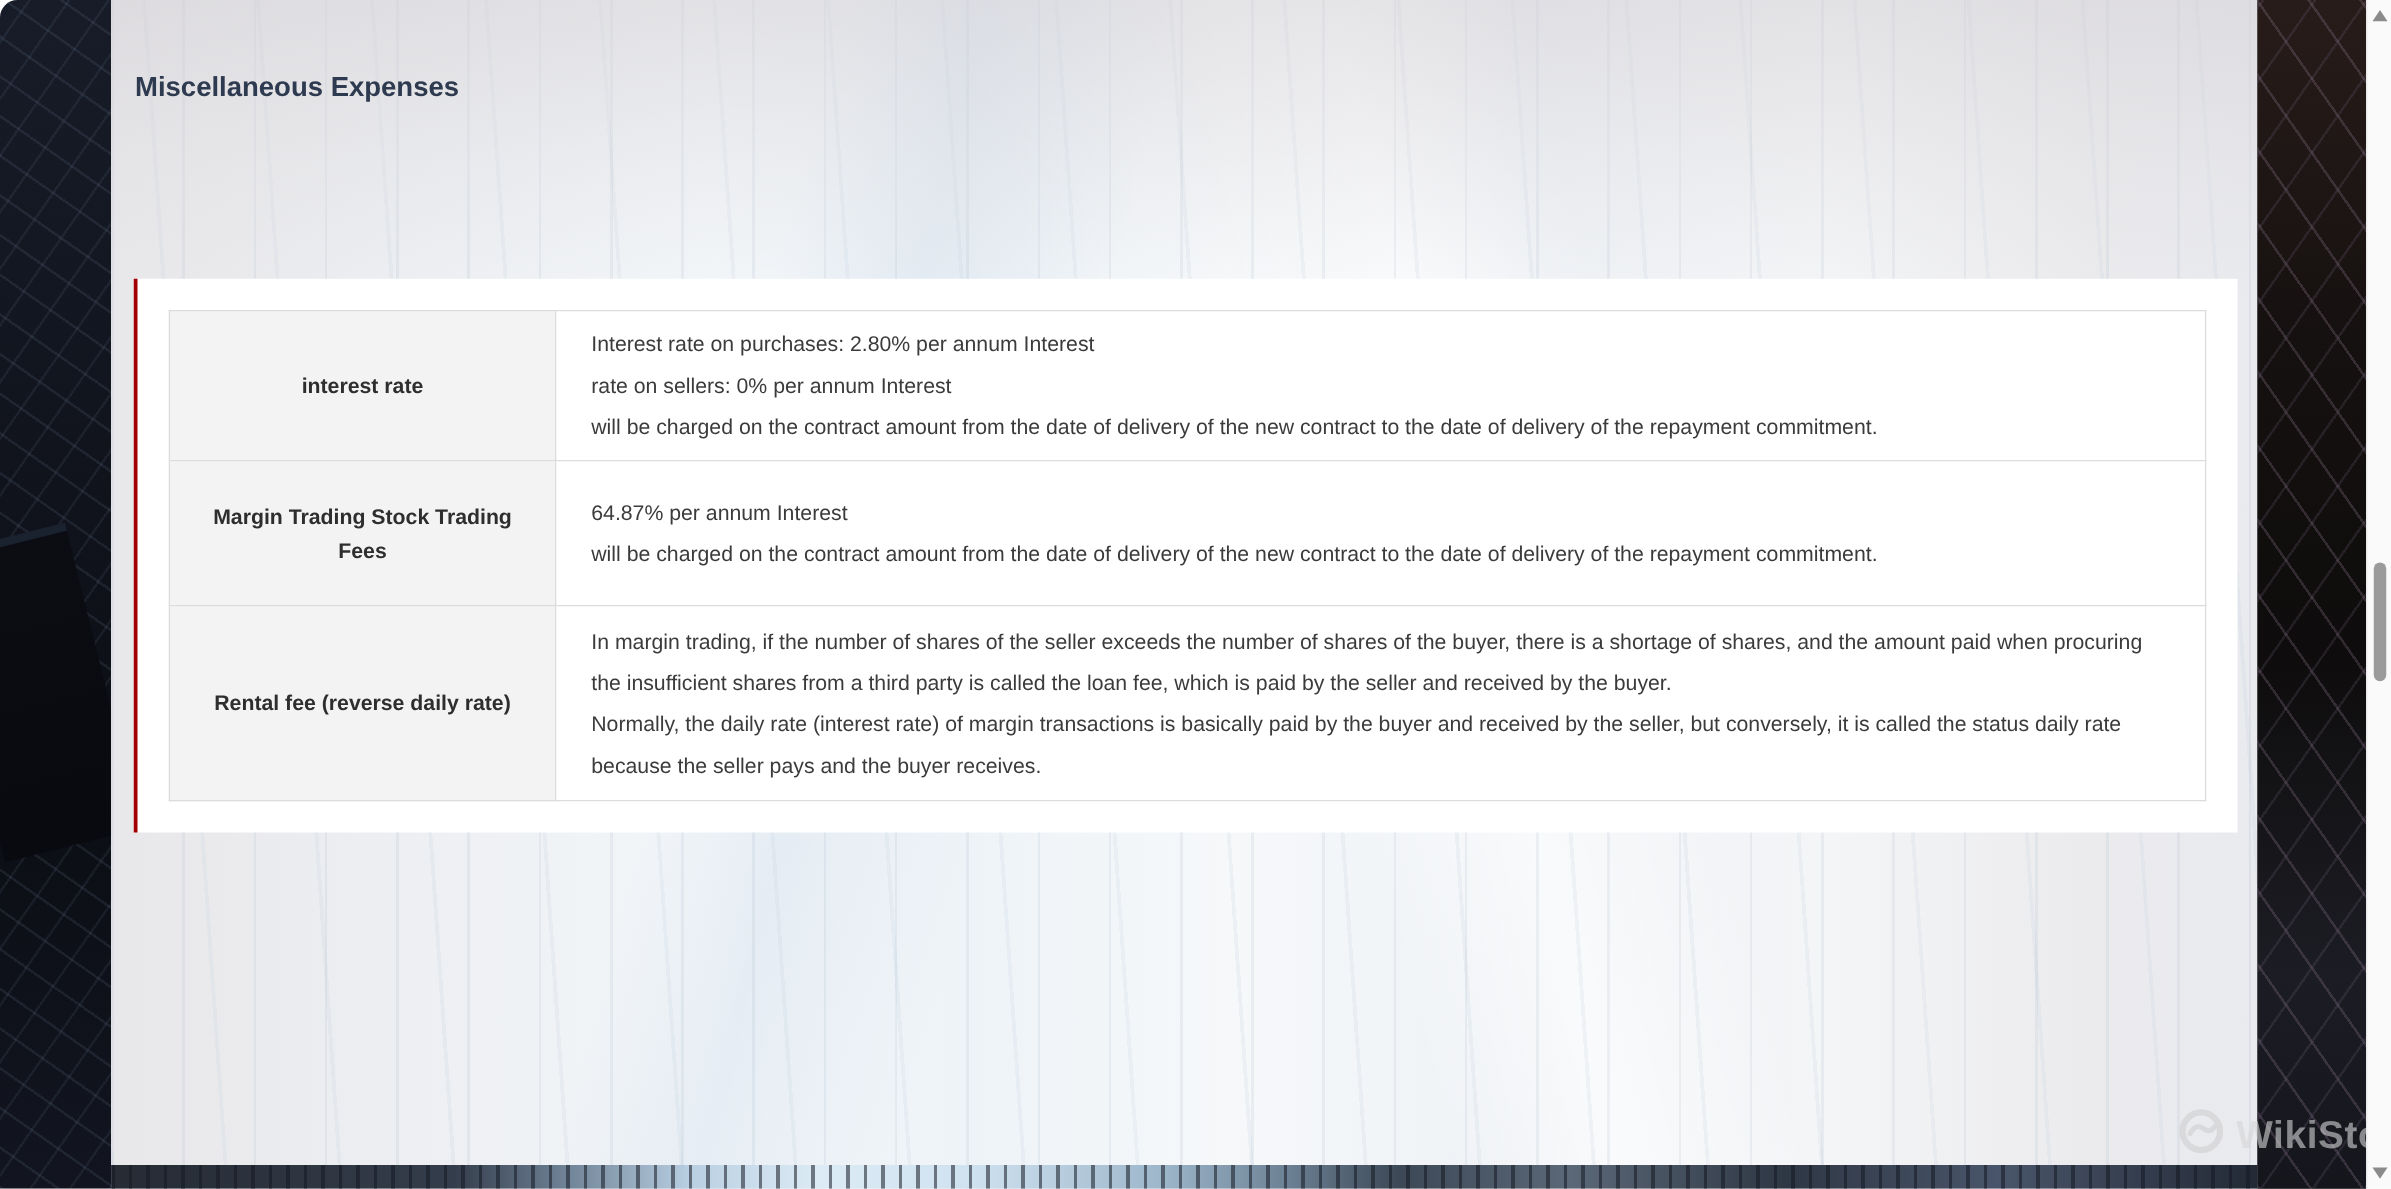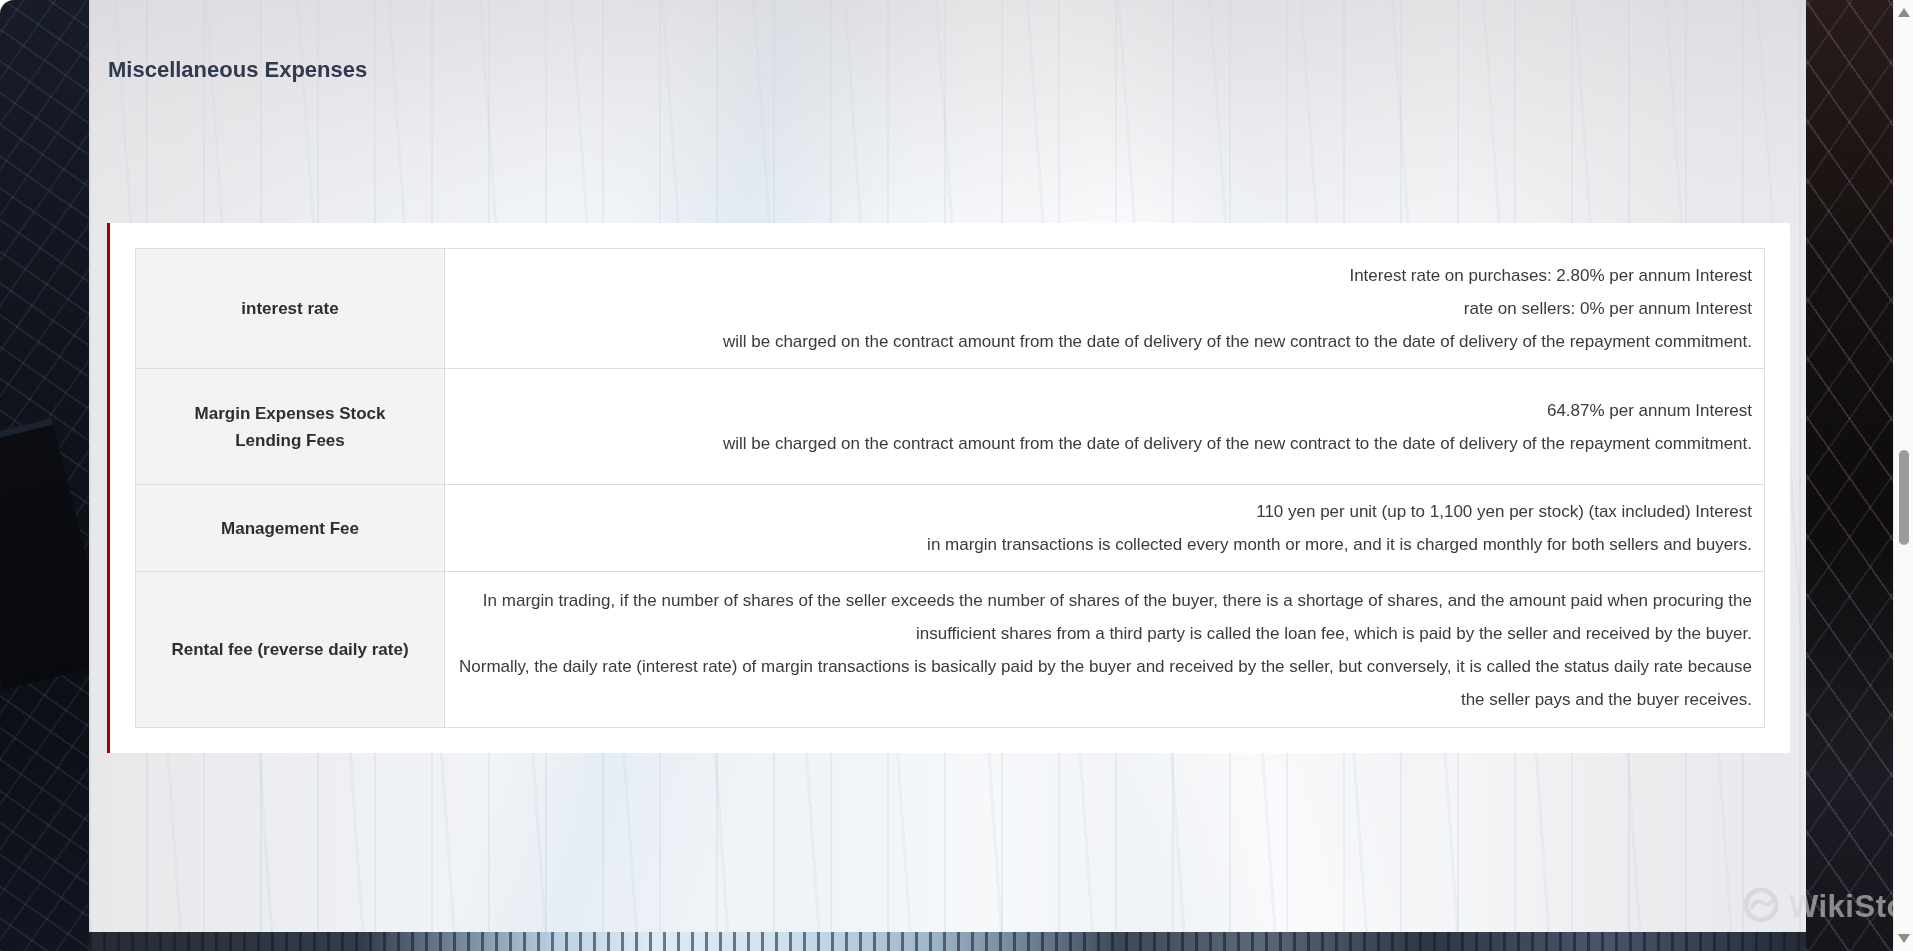--- a/index.html
+++ b/index.html
@@ -72,21 +72,21 @@
     font-size:17px;color:#3b3b3b;
   }
   table.fees th, table.fees td{
     border:1px solid #dcdcdc;vertical-align:middle;
   }
   table.fees th{
     width:252px;background:#f3f3f3;font-weight:700;color:#2e2e2e;
     text-align:center;padding:20px 28px;line-height:27px;font-size:17px;
   }
   table.fees td{
-    background:#ffffff;text-align:right;padding:8px 12px;line-height:33px;
+    background:#ffffff;text-align:left;padding:8px 28px;line-height:33px;
   }
   tr.r1{height:120px;} tr.r2{height:116px;} tr.r3{height:87px;}
   tr.r4{height:88px;}  tr.r5{height:156px;}
   .cell-line,.cell-par{margin:0;}
 
   
   .bg-right{
     position:absolute;left:1806px;top:0;width:87px;height:951px;
     background-color:#151210;
     background-image:
@@ -138,31 +138,24 @@
       <tbody>
         <tr class="r1">
           <th>interest rate</th>
           <td>
             <div class="cell-line">Interest rate on purchases: 2.80% per annum Interest</div>
             <div class="cell-line">rate on sellers: 0% per annum Interest</div>
             <div class="cell-line">will be charged on the contract amount from the date of delivery of the new contract to the date of delivery of the repayment commitment.</div>
           </td>
         </tr>
         <tr class="r2">
-          <th>Margin Expenses Stock Lending Fees</th>
+          <th>Margin Trading Stock Trading Fees</th>
           <td>
             <div class="cell-line">64.87% per annum Interest</div>
             <div class="cell-line">will be charged on the contract amount from the date of delivery of the new contract to the date of delivery of the repayment commitment.</div>
-          </td>
-        </tr>
-        <tr class="r3">
-          <th>Management Fee</th>
-          <td>
-            <div class="cell-line">110 yen per unit (up to 1,100 yen per stock) (tax included) Interest</div>
-            <div class="cell-line">in margin transactions is collected every month or more, and it is charged monthly for both sellers and buyers.</div>
           </td>
         </tr>
         <tr class="r5">
           <th>Rental fee (reverse daily rate)</th>
           <td>
             <p class="cell-par">In margin trading, if the number of shares of the seller exceeds the number of shares of the buyer, there is a shortage of shares, and the amount paid when procuring the insufficient shares from a third party is called the loan fee, which is paid by the seller and received by the buyer.</p>
             <p class="cell-par">Normally, the daily rate (interest rate) of margin transactions is basically paid by the buyer and received by the seller, but conversely, it is called the status daily rate because the seller pays and the buyer receives.</p>
           </td>
         </tr>
       </tbody>

